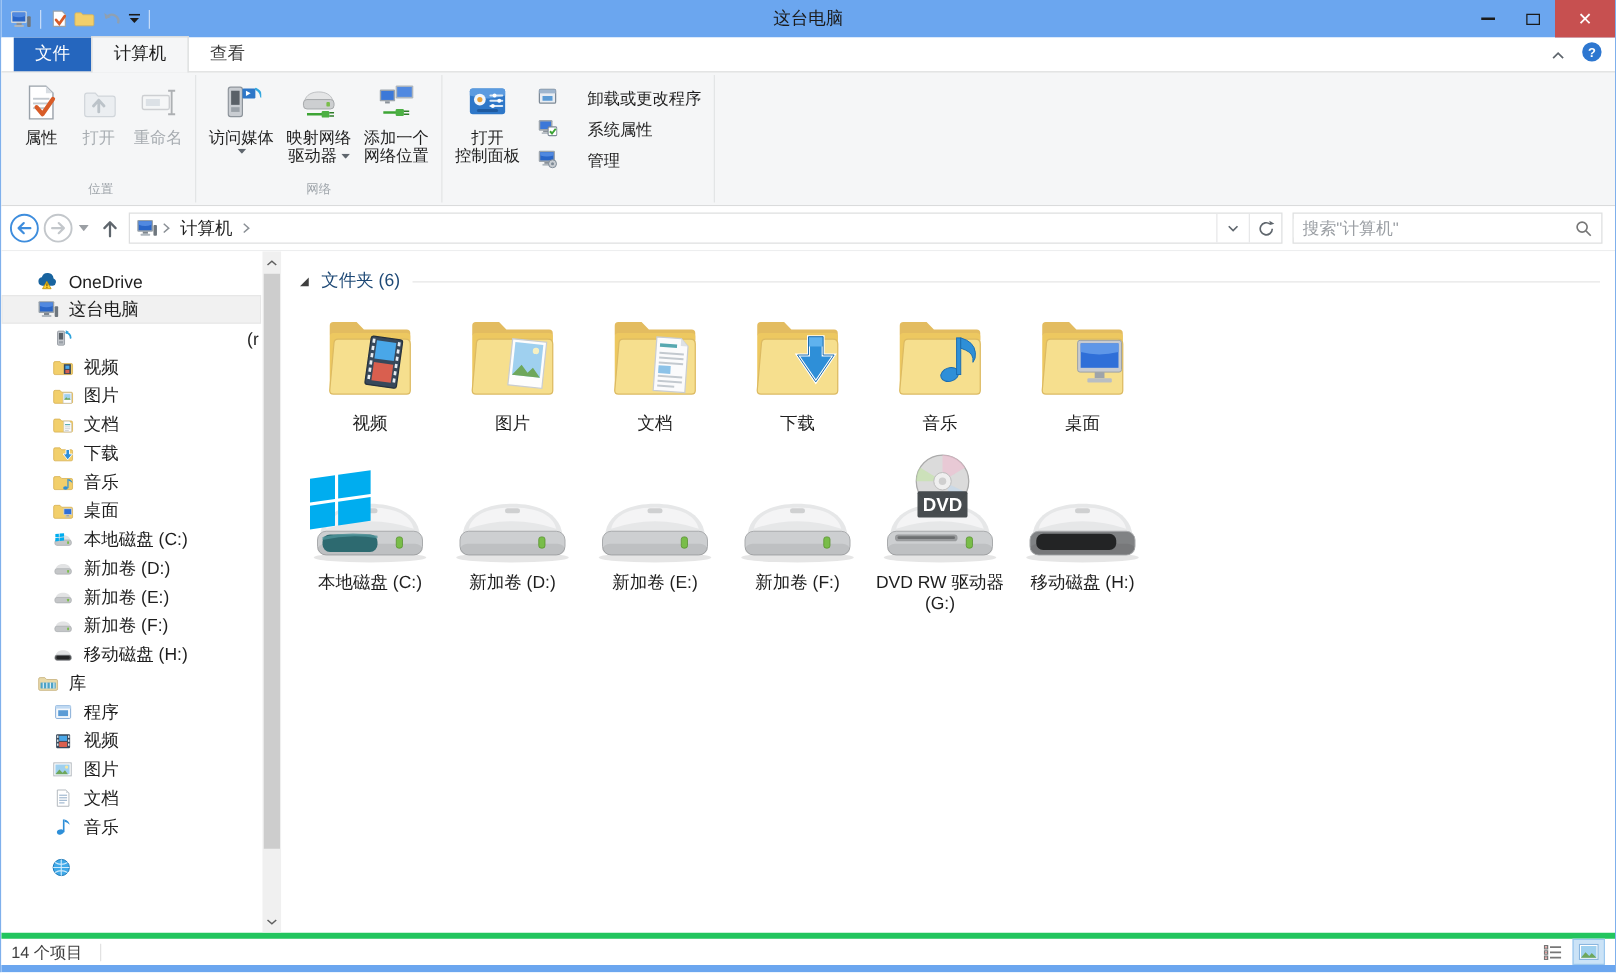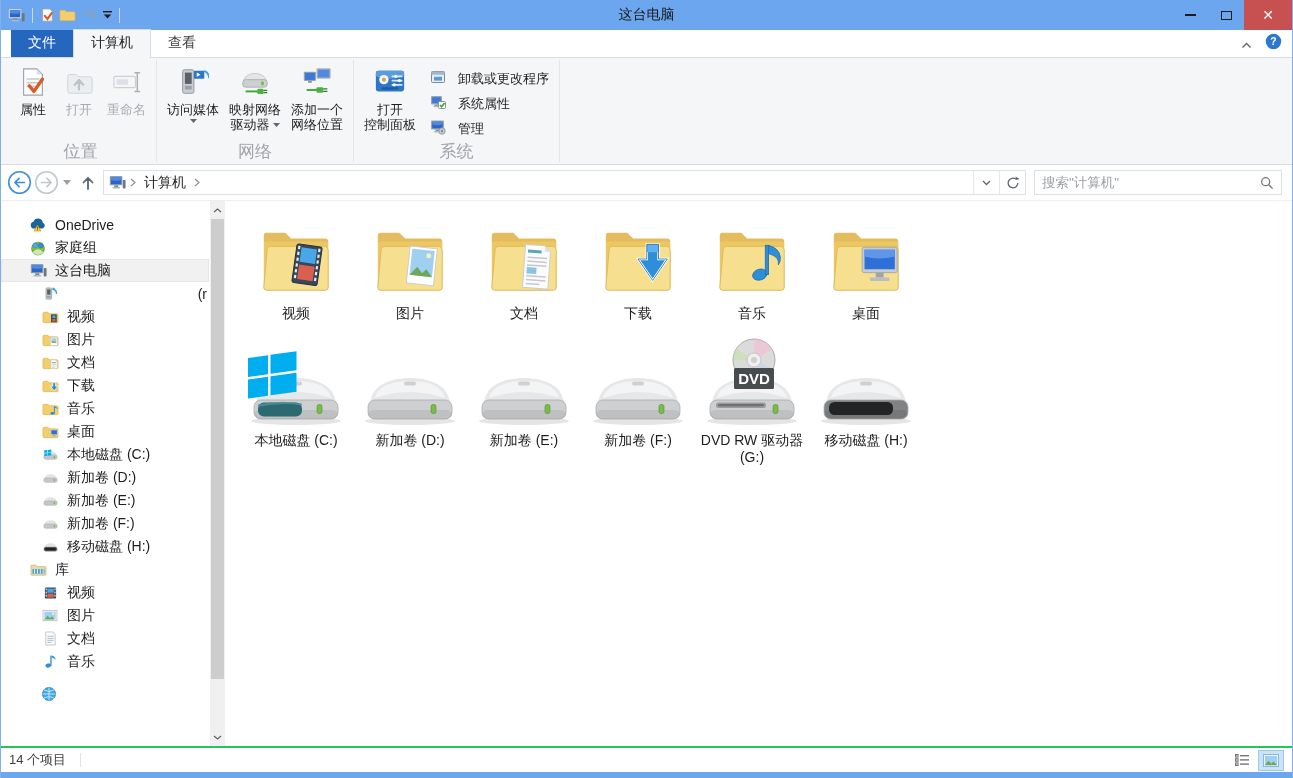--- a/index.html
+++ b/index.html
@@ -20,31 +20,31 @@
   
   .tabrow { height:28px; background:#fff; display:flex; align-items:flex-end; border-bottom:1px solid #DADBDC; flex:none; position:relative; }
   .tab { padding:4px 17px 5px; font-size:14px; color:#3f3f3f; }
   .tab.file { background:#2566BE; color:#fff; margin-left:10px; }
   .tab.selected { background:#F5F6F7; border:1px solid #DADBDC; border-bottom:none; margin-bottom:-1px; padding-bottom:6px; color:#1b1b1b; }
   .tabrow-right { margin-left:auto; display:flex; align-items:center; gap:13px; padding-right:10px; align-self:center; }
   
   .ribbon { height:107px; background:#F5F6F7; border-bottom:1px solid #DADBDC; display:flex; flex:none; padding-left:4px; }
   .rgroup { display:flex; flex-direction:column; padding:3px 5px 0; }
   .rbuttons { display:flex; flex:1; align-items:flex-start; }
-  .rglabel { height:22px; line-height:19px; text-align:center; color:#9FA5AB; font-size:17px; }
+  .rglabel { height:22px; line-height:19px; text-align:center; color:#9FA5AB; font-size:10px; }
   .bigbtn { display:flex; flex-direction:column; align-items:center; padding:4px 5px 2px; min-width:46px;
             font-size:13px; color:#1E1E1E; line-height:15px; text-align:center; cursor:default; }
   .bigbtn .bicon { height:34px; display:flex; align-items:center; justify-content:center; margin-bottom:3px; }
   .bigbtn.disabled { color:#A7ACB1; }
   .bigbtn.disabled svg { opacity:.55; filter:grayscale(.6); }
   .ddrow { display:flex; align-items:center; gap:3px; justify-content:center; }
   .dd { display:flex; margin-top:2px; }
   .rsep { width:1px; background:#E3E5E6; margin:2px 0; }
   .smallcol { display:flex; flex-direction:column; gap:4px; padding:7px 2px 0 6px; }
-  .smallbtn { display:flex; align-items:center; gap:12px; font-size:13px; color:#1E1E1E; padding:1px 3px; white-space:nowrap; }
+  .smallbtn { display:flex; align-items:center; gap:24px; font-size:13px; color:#1E1E1E; padding:1px 3px; white-space:nowrap; }
   
   .addressrow { height:36px; display:flex; align-items:center; padding:0 10px 0 6px; background:#fff; border-bottom:1px solid #EDEEEF; flex:none; }
   .navbtn { display:flex; align-items:center; justify-content:center; margin-right:2px; }
   .navdd { margin:0 4px 0 2px; display:flex; }
   .upbtn { margin:0 6px 0 4px; display:flex; }
   .addressbox { flex:1; height:25px; border:1px solid #DEDFE0; background:#fff; display:flex; align-items:center; padding-left:5px; }
   .addressbox .crumbtext { font-size:14px; color:#1E1E1E; padding:0 4px; }
   .addressbox .chev { display:flex; padding:0 4px; }
   .addr-end { margin-left:auto; display:flex; height:100%; }
   .addr-cell { width:26px; display:flex; align-items:center; justify-content:center; border-left:1px solid #E7E8E9; }
@@ -71,21 +71,21 @@
   .tri { display:flex; margin-right:9px; }
   .sec-title { font-size:14px; color:#1E4976; white-space:nowrap; }
   .sec-line { flex:1; height:1px; background:#E6E6E6; margin-left:10px; }
   .tiles { display:flex; flex-wrap:wrap; margin-bottom:4px; }
   .tile { width:114px; display:flex; flex-direction:column; align-items:center; margin-bottom:8px; cursor:default; }
   .tile .ticon { display:flex; align-items:center; justify-content:center; }
   .tile .ticon.fold { height:88px; }
   .tile .ticon.drv { height:96px; }
   .tile .tlabel { font-size:14px; color:#1E1E1E; text-align:center; line-height:17px; margin-top:2px; max-width:112px; }
   
-  .statusbar { height:26px; border-top:2px solid #22c55e; background:#fff; display:flex; align-items:center; padding:0 4px 0 8px; flex:none; }
+  .statusbar { height:26px; border-top:5px solid #22c55e; background:#fff; display:flex; align-items:center; padding:0 4px 0 8px; flex:none; }
   .statusbar .count { font-size:13px; color:#3F3F3F; }
   .statusbar .vsep { width:1px; height:14px; background:#E2E2E2; margin-left:14px; }
   .viewbtns { margin-left:auto; display:flex; gap:3px; padding-right:4px; }
   .vbtn { width:26px; height:21px; display:flex; align-items:center; justify-content:center; border:1px solid transparent; }
   .vbtn.active { background:#CBE3F7; border-color:#9CC8EE; }
   .bottomband { height:6px; background:#6BA6EF; flex:none; }
 </style>
 </head>
 <body>
 
@@ -312,21 +312,20 @@
                   <path d="M2.2 2.7 h10.6 v2.6 q-5.3 1.8-10.6 0z" fill="#5189E0"></path>
                   <rect x="5.5" y="10.5" width="4" height="1.6" fill="#8A9199"></rect>
                   <rect x="4" y="12.1" width="7" height="1.4" fill="#AEB6BD"></rect>
                   <circle cx="12" cy="12" r="3.2" fill="#C9CED3" stroke="#7E8A96" stroke-width=".8"></circle>
                   <circle cx="12" cy="12" r="1.2" fill="#7E8A96"></circle>
                 </svg></span>
             <span>管理</span>
           </div>
         </div>
       </div>
-      <div class="rglabel">系统</div>
     </div>
     <div class="rsep"></div>
   </div>
 
   <div class="addressrow">
     <span class="navbtn" id="i-back">
         <svg width="25" height="25" viewBox="0 0 26 26">
           <circle cx="13" cy="13" r="11.2" fill="#fff" stroke="#3E8DDD" stroke-width="1.6"></circle>
           <path d="M18 13 H9 M12.5 8.8 L8.2 13 l4.3 4.2" stroke="#3E8DDD" stroke-width="1.8" fill="none" stroke-linecap="round" stroke-linejoin="round"></path>
         </svg>
@@ -401,31 +400,20 @@
             <span class="sicon">
               <svg width="18" height="15" viewBox="0 0 20 16">
                 <path d="M5.5 12.5 a3.8 3.8 0 0 1-.6-7.5 A5.4 5.4 0 0 1 15.4 6 a3.4 3.4 0 0 1-.6 6.5z" fill="#19649F"></path>
                 <path d="M5.6 15.2 L9.4 8.6 l3.8 6.6z" fill="#FFD02E" stroke="#B98E00" stroke-width=".7"></path>
                 <rect x="9" y="10.4" width="1" height="2.4" fill="#6B5200"></rect>
                 <rect x="9" y="13.4" width="1" height="1" fill="#6B5200"></rect>
               </svg>
             </span>
             <span class="slabel">OneDrive</span>
           </div>
-          <div class="side-item">
-            <span class="sicon">
-              <svg width="16" height="16" viewBox="0 0 16 16">
-                <circle cx="8" cy="8.6" r="6.4" fill="#7DBE3C" stroke="#5D9427" stroke-width=".7"></circle>
-                <circle cx="5.2" cy="5.4" r="2.5" fill="#4FA8E8" stroke="#2C7FC2" stroke-width=".5"></circle>
-                <circle cx="10.8" cy="5.4" r="2.5" fill="#3C8BD0" stroke="#2C6EA8" stroke-width=".5"></circle>
-                <path d="M2.6 12.6 q2.6-3.4 5.4-3.4 t5.4 3.4 q-2.4 2.4-5.4 2.4 t-5.4-2.4z" fill="#CFE8B4"></path>
-              </svg>
-            </span>
-            <span class="slabel">家庭组</span>
-          </div>
           <div class="side-item selected">
             <span class="sicon">
               <svg width="17" height="15" viewBox="0 0 18 16">
                 <rect x="0.8" y="1" width="13.4" height="10" rx="1" fill="#97A0A8"></rect>
                 <rect x="2" y="2.2" width="11" height="7.6" fill="#2A66C8"></rect>
                 <path d="M2 2.2 h11 v3 q-5.5 2-11 0z" fill="#5189E0"></path>
                 <rect x="5.5" y="11" width="4.4" height="1.8" fill="#7E868E"></rect>
                 <rect x="3.6" y="12.8" width="8.2" height="1.6" rx=".5" fill="#AEB6BD"></rect>
                 <rect x="14.6" y="5.4" width="3" height="9" rx=".8" fill="#6F777E"></rect>
               </svg>
@@ -576,20 +564,30 @@
                 <rect x="2.6" y="6" width="12.8" height="5" fill="#4BA3C7"></rect>
                 <g fill="#fff" opacity=".85">
                   <rect x="4.4" y="6" width="1" height="5"></rect>
                   <rect x="7.4" y="6" width="1" height="5"></rect>
                   <rect x="10.4" y="6" width="1" height="5"></rect>
                   <rect x="13.4" y="6" width="1" height="5"></rect>
                 </g>
               </svg>
             </span>
             <span class="slabel">库</span>
+          </div>
+          <div class="side-item lvl1">
+            <span class="sicon">
+              <svg width="15" height="15" viewBox="0 0 16 16">
+                <rect x="1.6" y="2.6" width="12.8" height="11" rx="1" fill="#F4F8FC" stroke="#7FA8D4" stroke-width=".8"></rect>
+                <rect x="1.6" y="2.6" width="12.8" height="2.6" fill="#BFD9F2"></rect>
+                <rect x="3.8" y="6.6" width="8.4" height="5" fill="#5B9BD5"></rect>
+              </svg>
+            </span>
+            <span class="slabel">程序</span>
           </div>
           <div class="side-item lvl1">
             <span class="sicon">
               <svg width="15" height="14" viewBox="0 0 16 15">
                 <rect x="2" y="1.6" width="12" height="11.8" rx="1" fill="#37485A"></rect>
                 <rect x="4.6" y="2.8" width="6.8" height="4.4" fill="#49A7E8"></rect>
                 <rect x="4.6" y="8" width="6.8" height="4.4" fill="#D95F4F"></rect>
                 <g fill="#E8EDF2">
                   <rect x="2.8" y="2.6" width="1.2" height="2"></rect>
                   <rect x="2.8" y="6" width="1.2" height="2"></rect>
@@ -653,20 +651,29 @@
           </div>
         <div class="sb-thumb"></div>
         <div class="sb-arrow bottom" id="i-sbdn">
             <svg width="9" height="5" viewBox="0 0 9 5">
               <path d="M1 1 L4.5 4 L8 1" stroke="#606060" stroke-width="1.2" fill="none"></path>
             </svg>
           </div>
       </div>
     </div>
     <div class="main" id="main-area">
+        <div class="section-header">
+          <span class="tri">
+            <svg width="9" height="9" viewBox="0 0 9 9">
+              <path d="M8 1 V8 H1z" fill="#3F3F3F"></path>
+            </svg>
+          </span>
+          <span class="sec-title">文件夹 (6)</span>
+          <span class="sec-line"></span>
+        </div>
         <div class="tiles">
           <div class="tile">
             <div class="ticon fold">
               <svg width="82" height="82" viewBox="0 0 84 84">
 <path d="M9 26 v-8 q0-3 3-3 h19 l6 6 h35 q3 0 3 3 v6z" fill="#E3BC60"></path>
 <rect x="9" y="24" width="66" height="50" rx="3" fill="#EDC860"></rect>
 <path d="M9 71 L12.5 32 q.3-3 3.3-3 H71 q4 0 4 4 v38 q0 3-3 3 H12 q-3 0-3-3z" fill="#F6DF8E" stroke="#DCBA62" stroke-width="1"></path>
                 <g transform="translate(40 28) rotate(8 14 22)">
                   <rect x="0" y="0" width="26" height="40" rx="2" fill="#37485A" stroke="#26313D" stroke-width="1"></rect>
                   <rect x="5" y="3" width="16" height="15" fill="#49A7E8"></rect>

